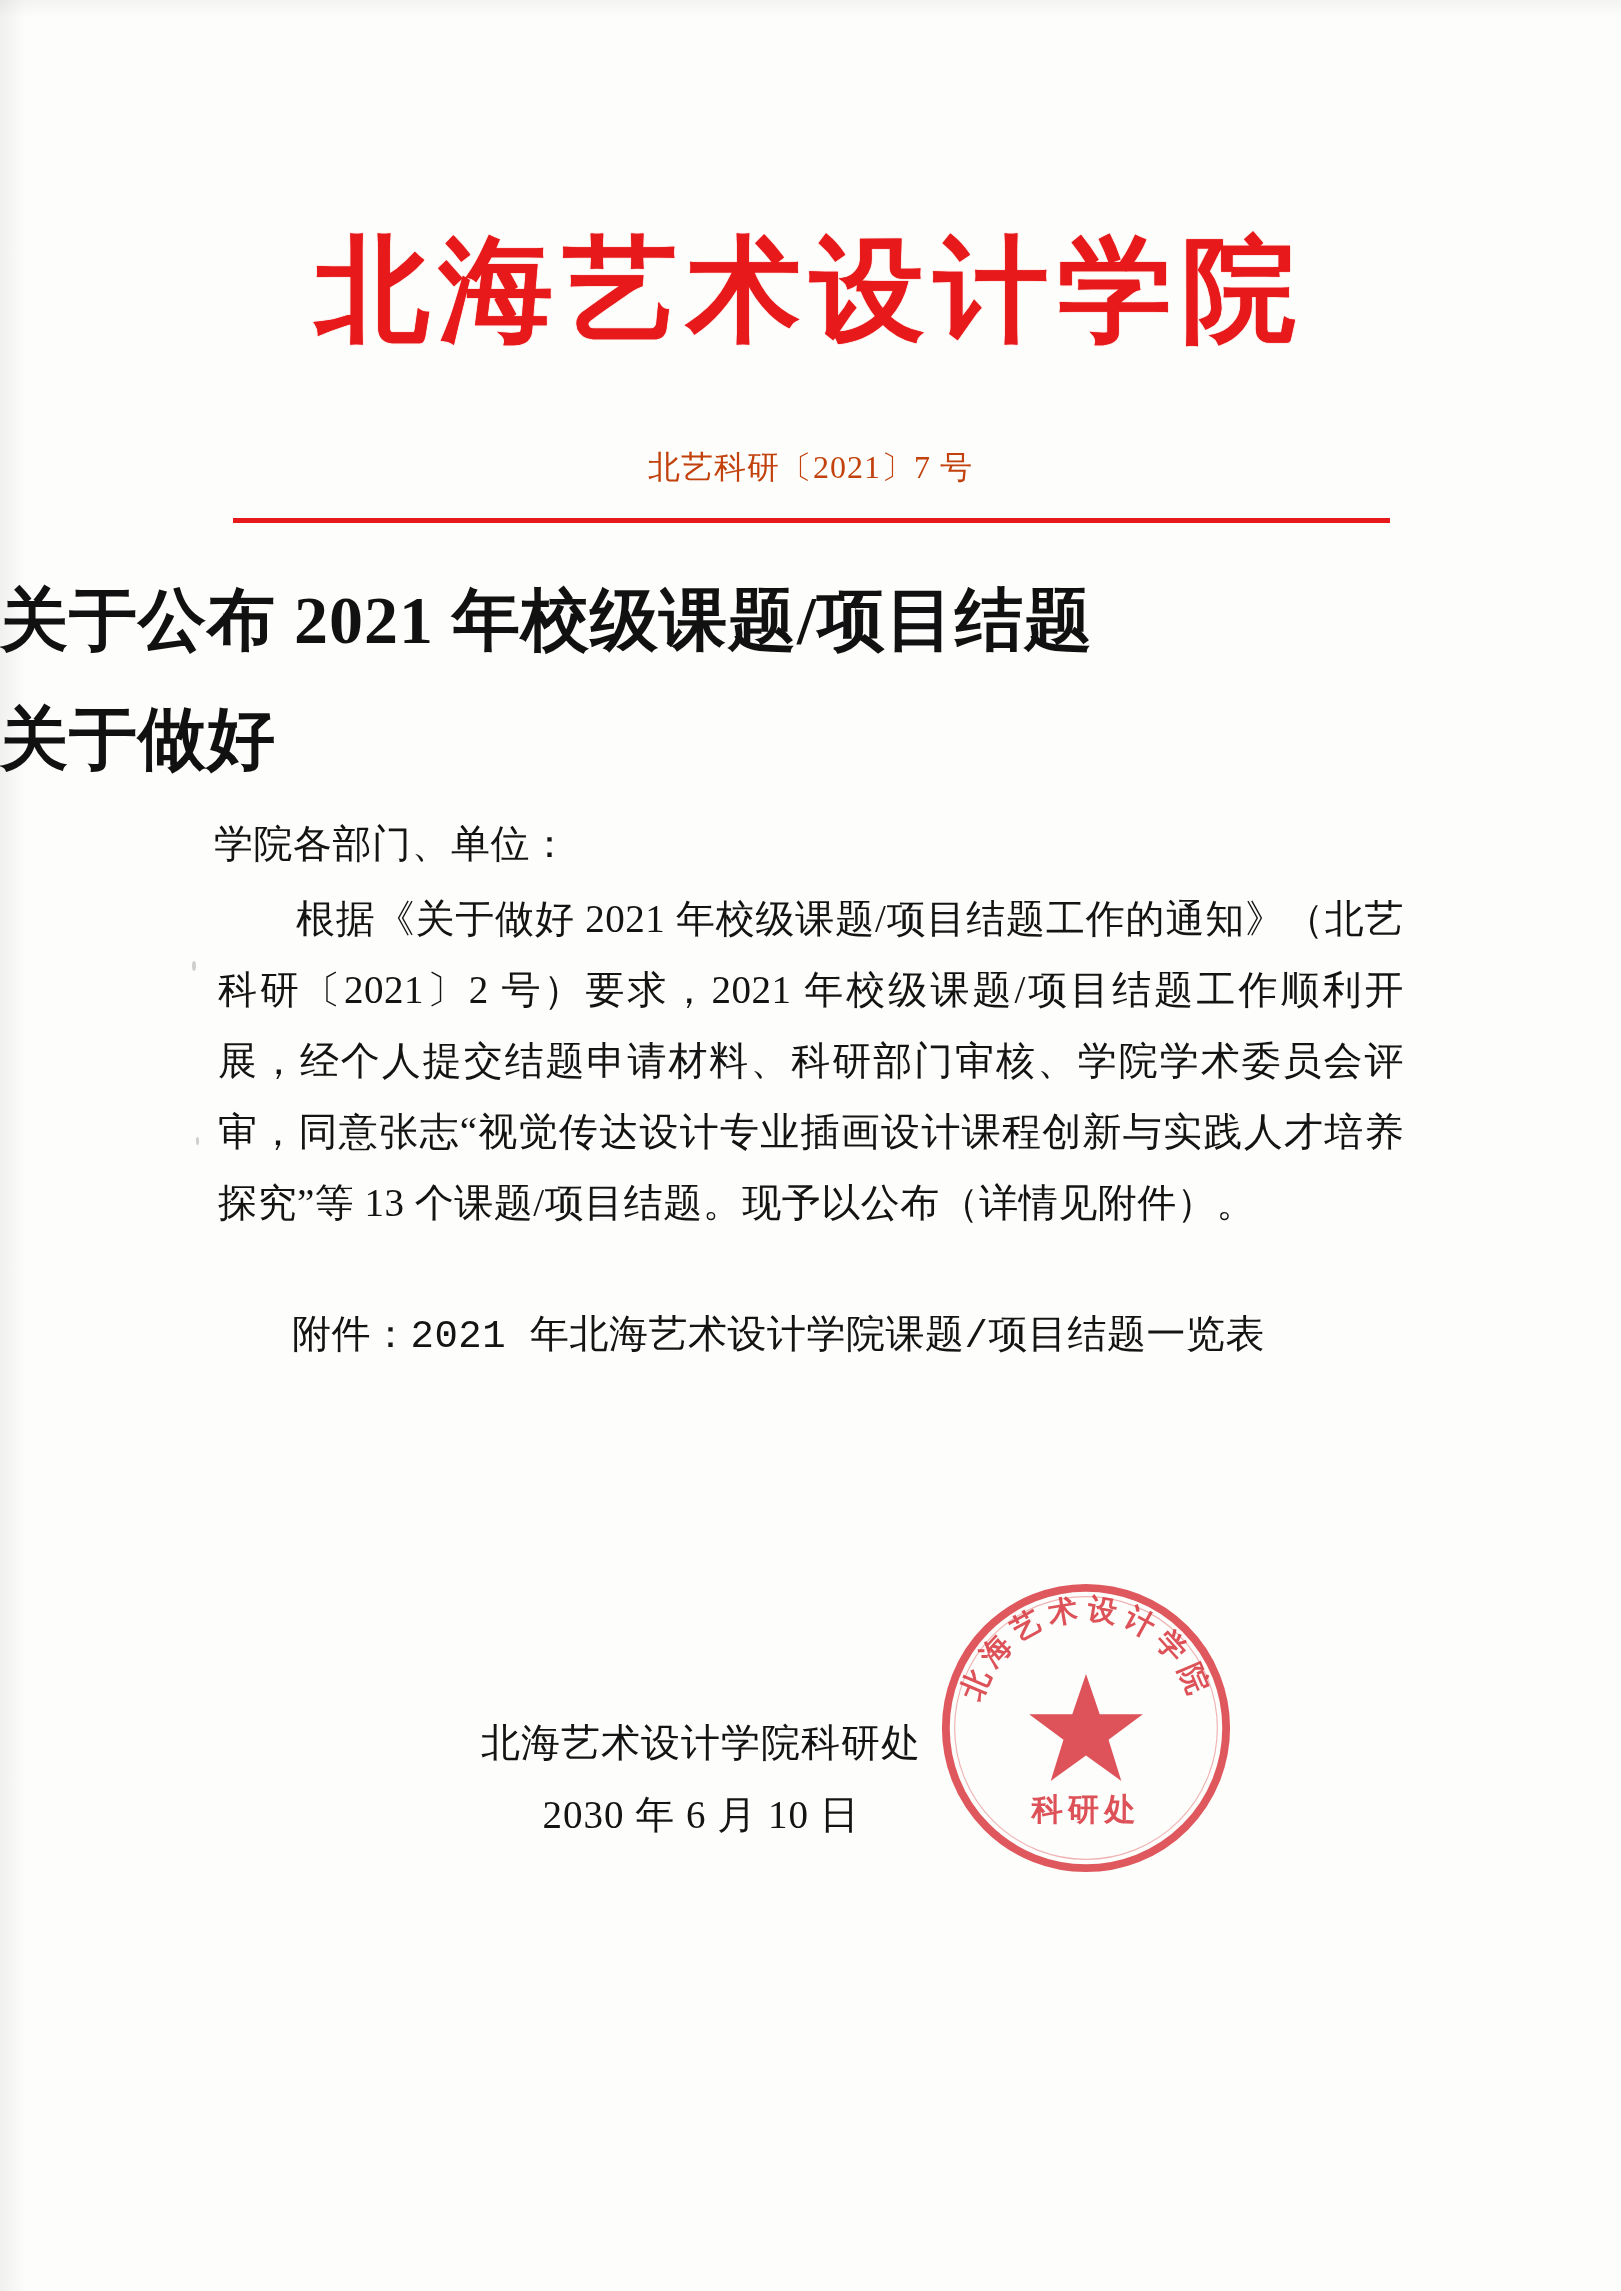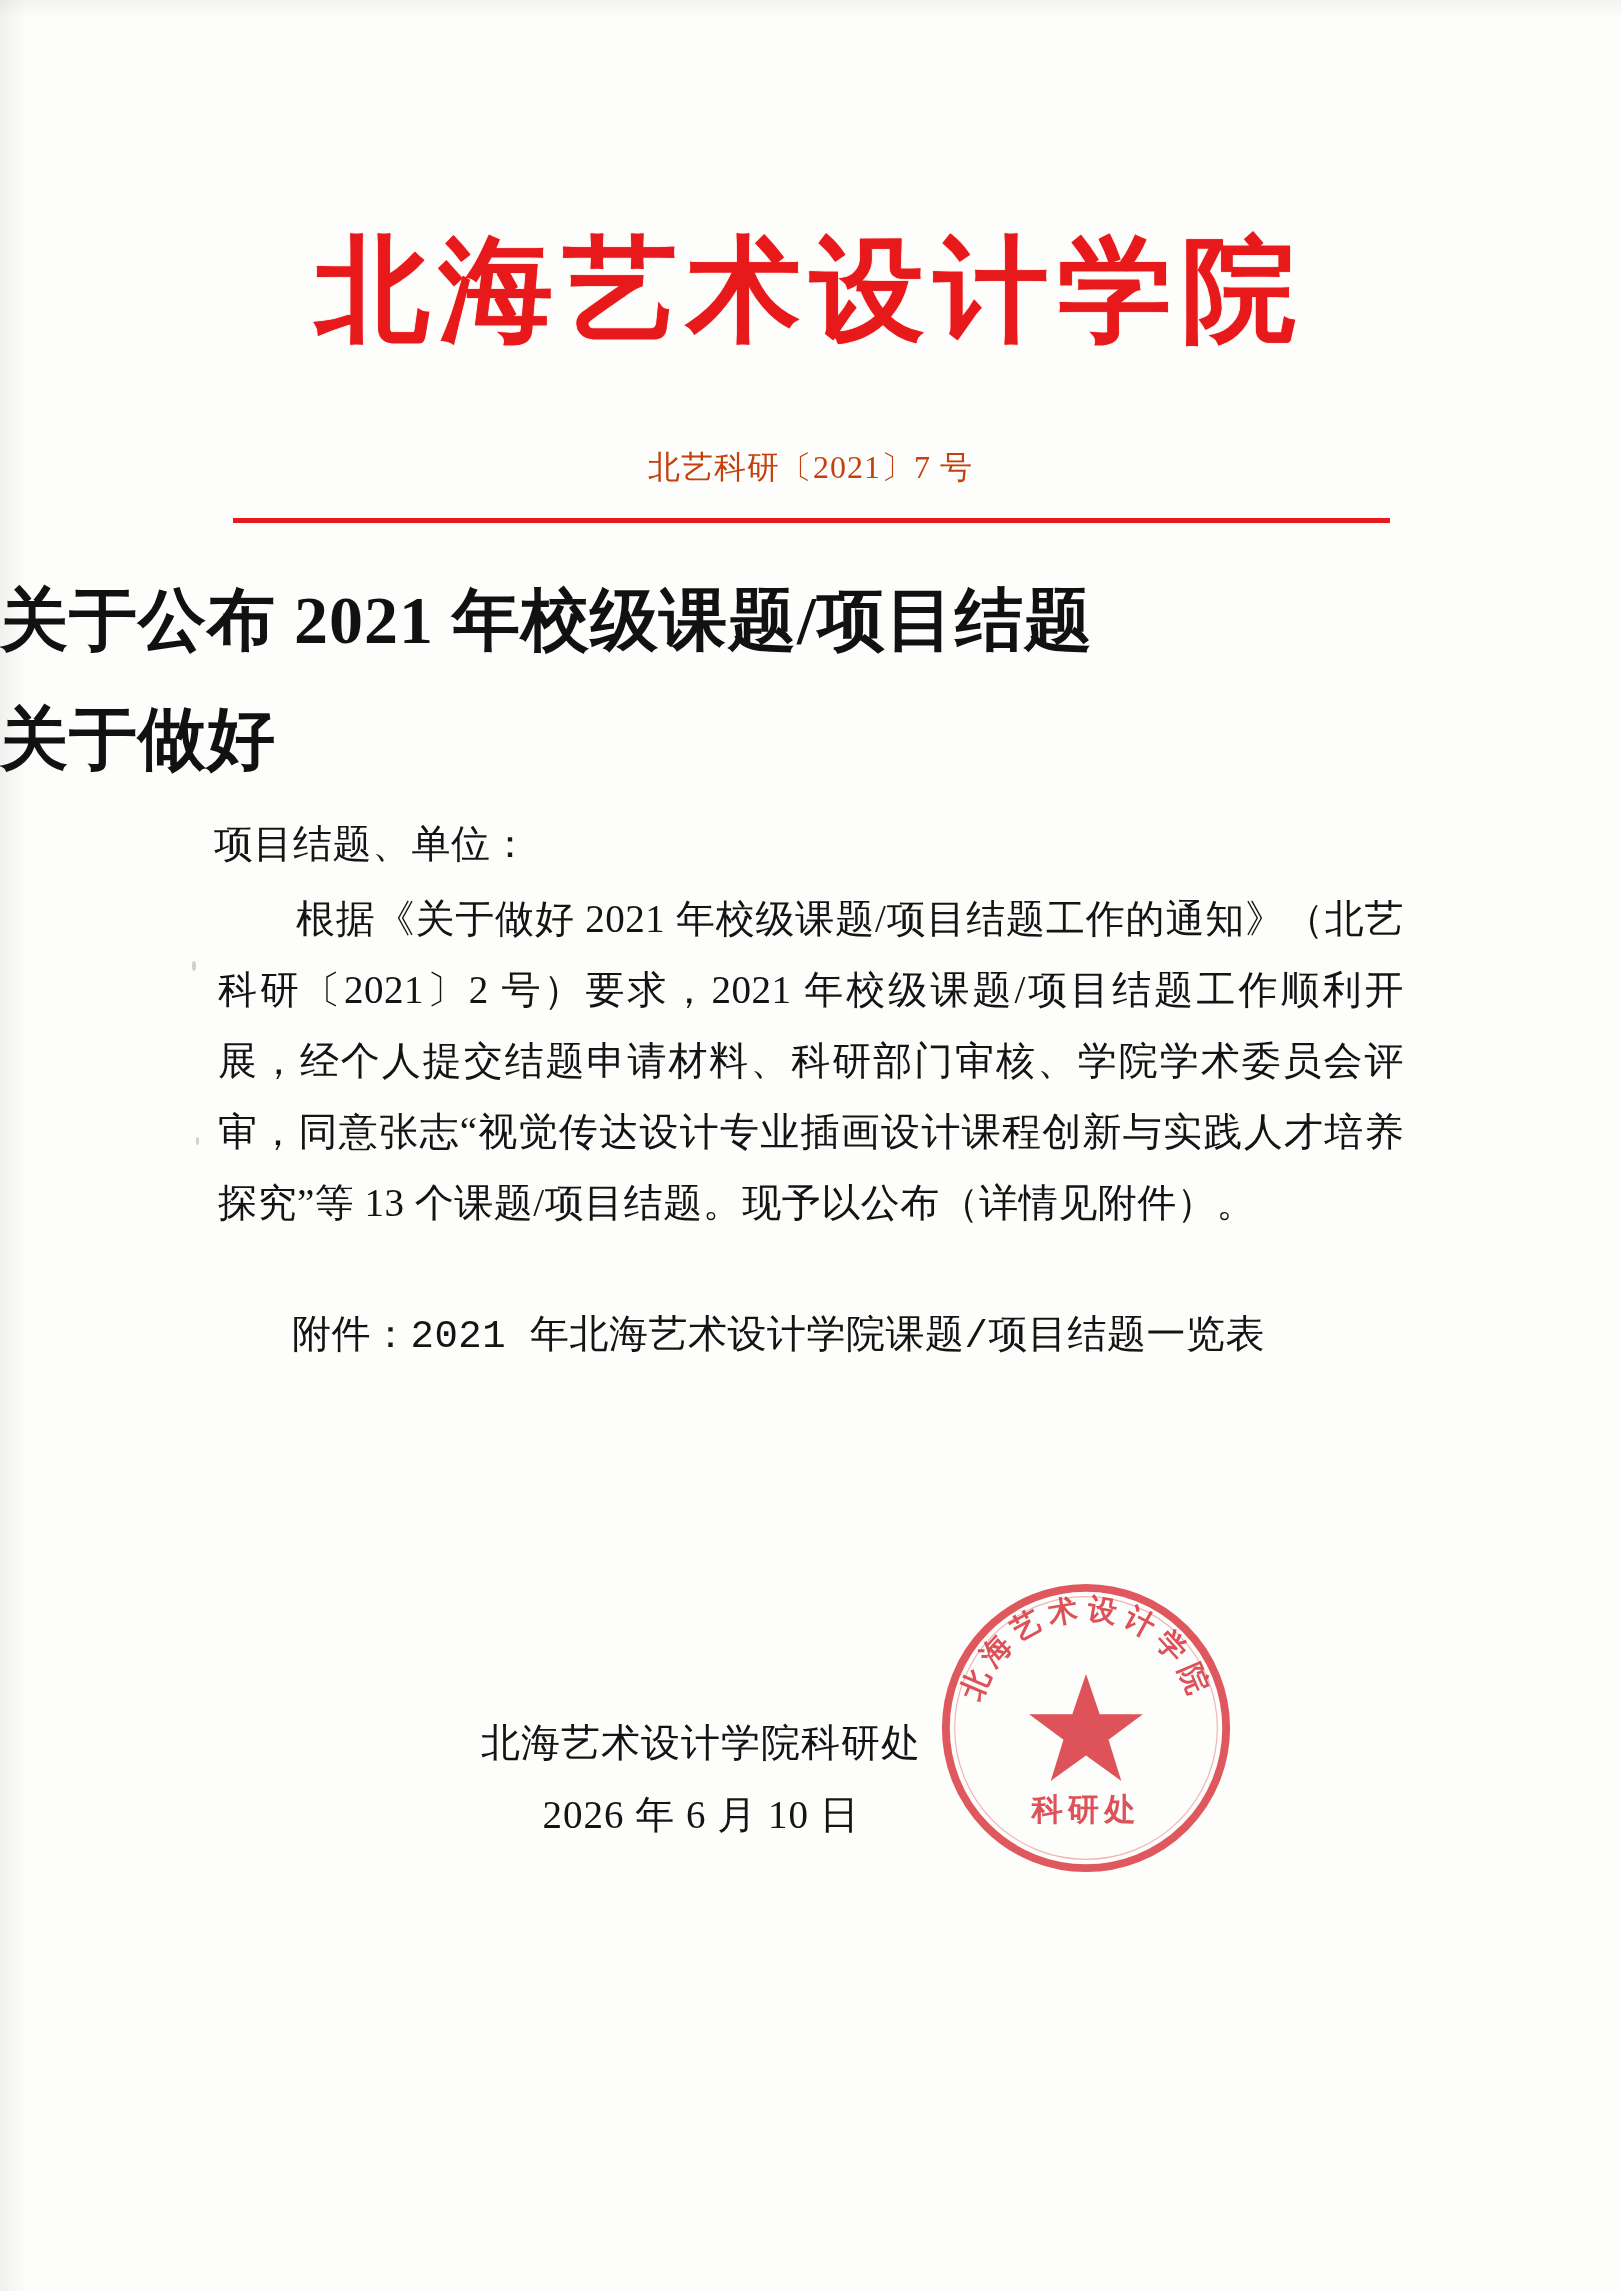--- a/index.html
+++ b/index.html
@@ -163,21 +163,21 @@
   <div class="doc-number">北艺科研〔2021〕7 号</div>
 
   <div class="red-rule"></div>
 
   <div class="doc-title">
     <div>关于公布 2021 年校级课题/项目结题</div>
     <div>关于做好</div>
   </div>
 
   <div class="body-wrap">
-    <p class="salutation">项目结题、单位：</p>
+    <p class="salutation">学院各部门、单位：</p>
     <p class="para">根据《关于做好 2021 年校级课题/项目结题工作的通知》（北艺科研〔2021〕2 号）要求，2021 年校级课题/项目结题工作顺利开展，经个人提交结题申请材料、科研部门审核、学院学术委员会评审，同意张志“视觉传达设计专业插画设计课程创新与实践人才培养探究”等 13 个课题/项目结题。现予以公布（详情见附件）。</p>
     <p class="attachment">附件：2021 年北海艺术设计学院课题/项目结题一览表</p>
   </div>
 
   <div class="seal">
     <svg width="296" height="296" viewBox="0 0 302 302" xmlns="http://www.w3.org/2000/svg">
       <defs>
         <path id="sealArcTop" d="M 40 151 A 111 111 0 1 1 262 151" fill="none"></path>
         <path id="sealArcBottom" d="M 66 151 A 85 85 0 0 0 236 151" fill="none"></path>
       </defs>
@@ -191,17 +191,17 @@
       <text font-family="'Liberation Serif', 'DejaVu Serif', serif" font-size="30" font-weight="bold" fill="#d8353c" opacity="0.85" letter-spacing="7">
         <textPath href="#sealArcTop" startOffset="50%" text-anchor="middle">北海艺术设计学院</textPath>
       </text>
 
       <text x="151" y="245" text-anchor="middle" font-family="'Liberation Serif', 'DejaVu Serif', serif" font-size="32" font-weight="bold" fill="#d8353c" opacity="0.85" letter-spacing="5">科研处</text>
     </svg>
   </div>
 
   <div class="signature">
     <div>北海艺术设计学院科研处</div>
-    <div>2026 年 6 月 10 日</div>
+    <div>2030 年 6 月 10 日</div>
   </div>
 
 </div>
 
 
 </body></html>

